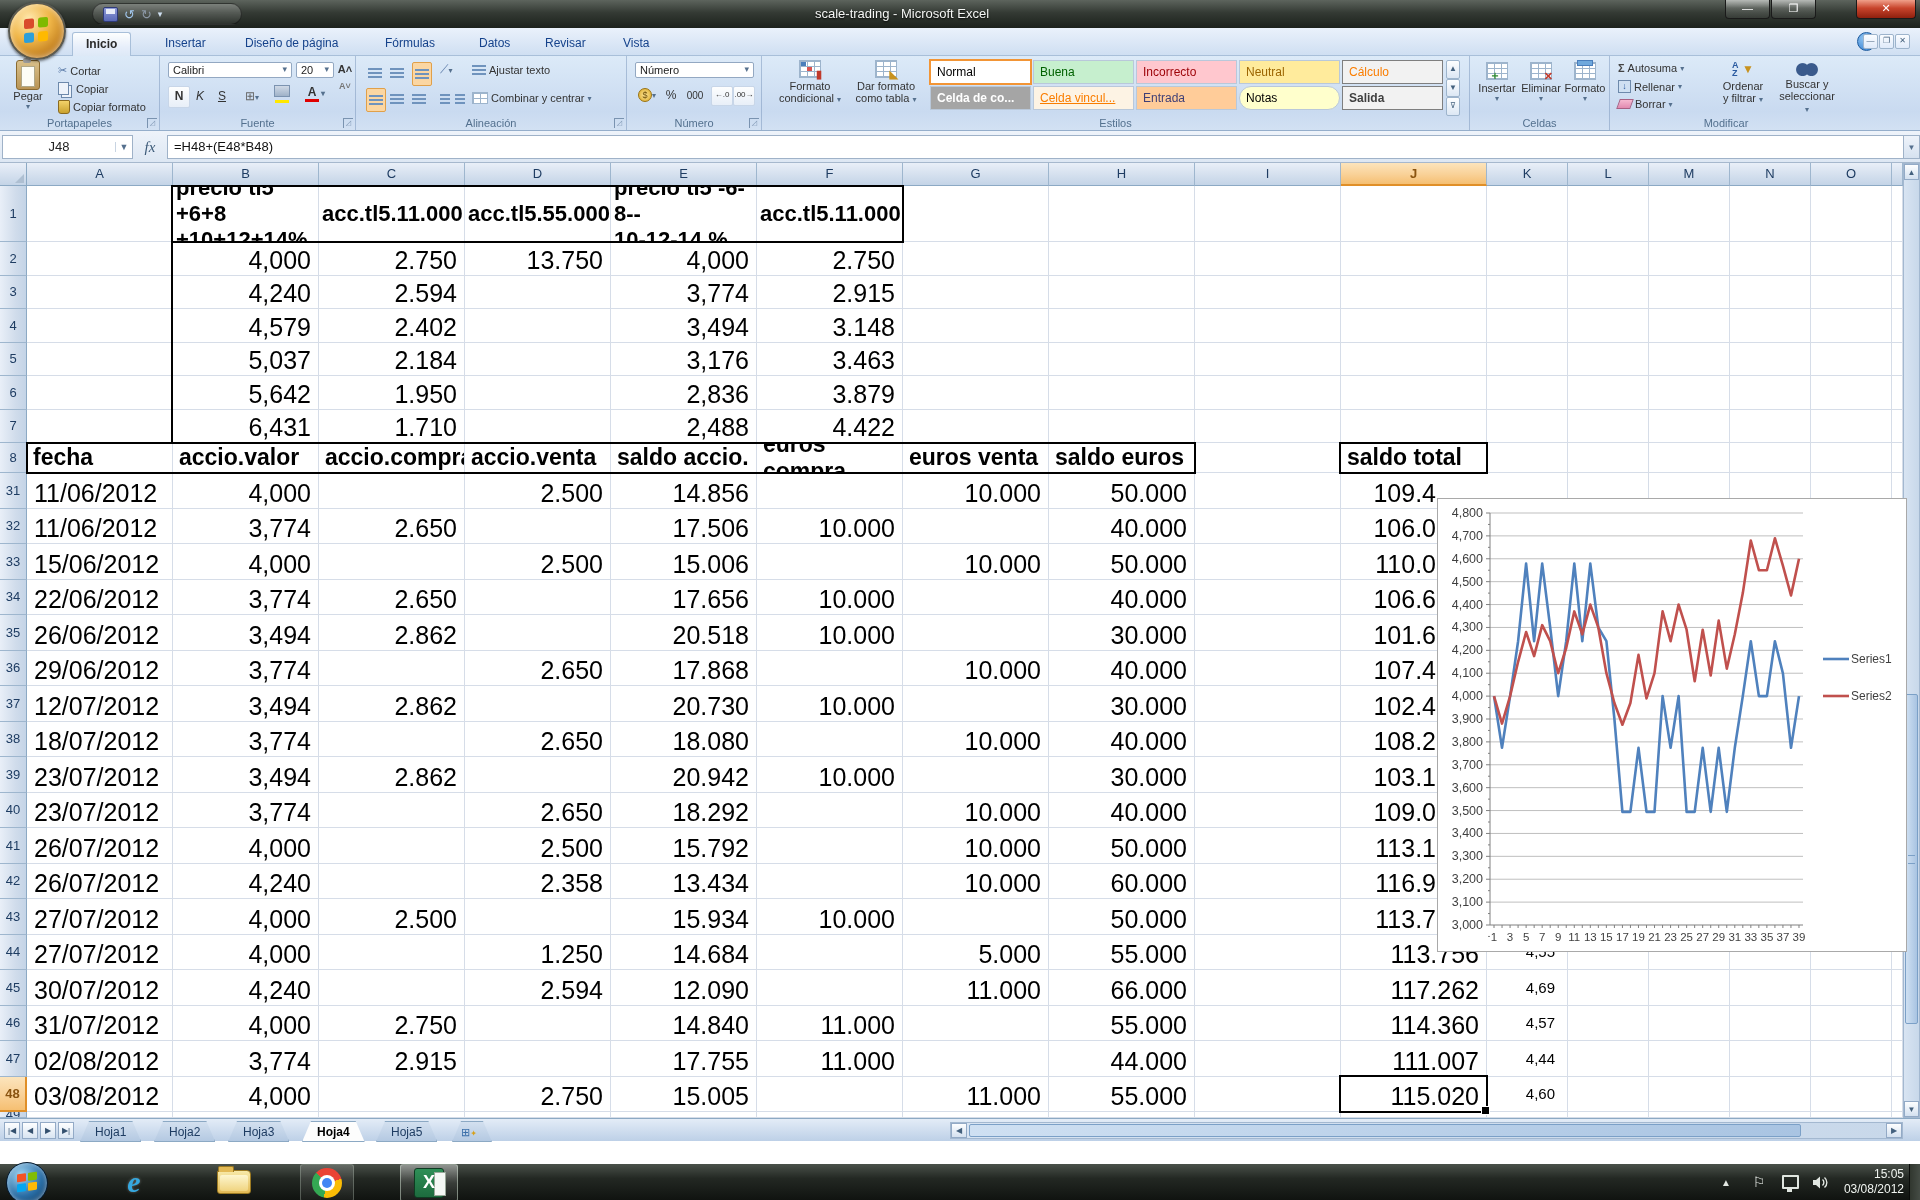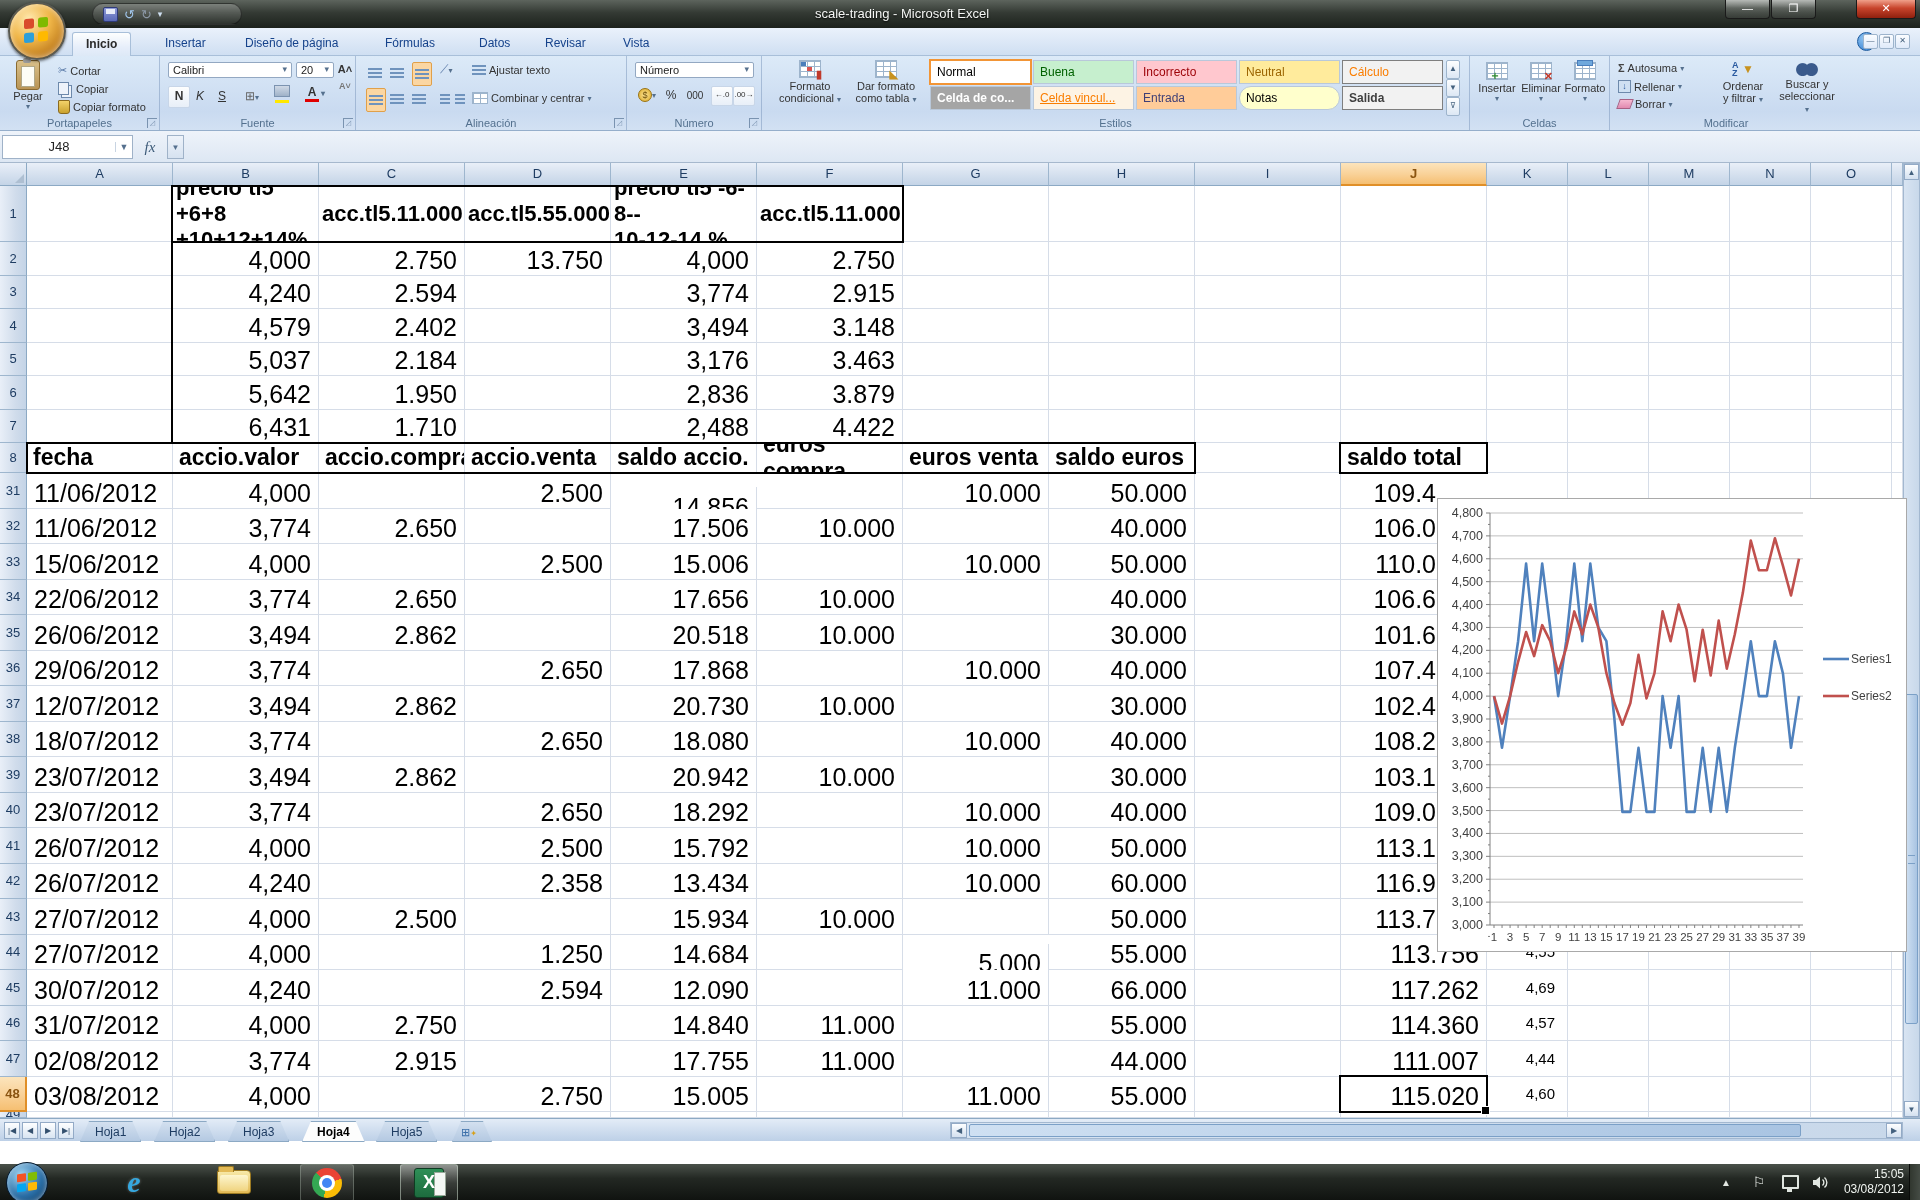--- a/index.html
+++ b/index.html
@@ -327,20 +327,21 @@
       <div class="rgroup-label">Modificar</div>
     </div>
   </div>
 
   <div id="fbar" class="abs">
     <div id="namebox">
       <span class="val">J48</span>
       <span class="dd">▼</span>
     </div>
     <div id="fx-btn">fx</div>
+    <div id="formula-field">=H48+(E48*B48)</div>
     <div id="fbar-expand">▼</div>
   </div>
 
   <div id="corner" class="abs"></div>
   <div id="grid">
       <div class="colhdr" style="position: absolute; left: 27px; top: 163px; width: 146px; height: 23px; line-height: 21px;">A</div>
       <div class="colhdr" style="position: absolute; left: 173px; top: 163px; width: 146px; height: 23px; line-height: 21px;">B</div>
       <div class="colhdr" style="position: absolute; left: 319px; top: 163px; width: 146px; height: 23px; line-height: 21px;">C</div>
       <div class="colhdr" style="position: absolute; left: 465px; top: 163px; width: 146px; height: 23px; line-height: 21px;">D</div>
       <div class="colhdr" style="position: absolute; left: 611px; top: 163px; width: 146px; height: 23px; line-height: 21px;">E</div>
@@ -509,21 +510,21 @@
       <div class="cell" style="position: absolute; left: 1487px; top: 443px; width: 81px; height: 30px;"></div>
       <div class="cell" style="position: absolute; left: 1568px; top: 443px; width: 81px; height: 30px;"></div>
       <div class="cell" style="position: absolute; left: 1649px; top: 443px; width: 81px; height: 30px;"></div>
       <div class="cell" style="position: absolute; left: 1730px; top: 443px; width: 81px; height: 30px;"></div>
       <div class="cell" style="position: absolute; left: 1811px; top: 443px; width: 81px; height: 30px;"></div>
       <div class="cell" style="position: absolute; left: 1892px; top: 443px; width: 11px; height: 30px;"></div>
       <div class="cell date" style="position: absolute; left: 27px; top: 473px; width: 146px; height: 35.5px;">11/06/2012</div>
       <div class="cell num" style="position: absolute; left: 173px; top: 473px; width: 146px; height: 35.5px;">4,000</div>
       <div class="cell" style="position: absolute; left: 319px; top: 473px; width: 146px; height: 35.5px;"></div>
       <div class="cell num" style="position: absolute; left: 465px; top: 473px; width: 146px; height: 35.5px;">2.500</div>
-      <div class="cell num" style="position: absolute; left: 611px; top: 487px; width: 146px; height: 35.5px;">14.856</div>
+      <div class="cell num" style="position: absolute; left: 611px; top: 473px; width: 146px; height: 35.5px;">14.856</div>
       <div class="cell" style="position: absolute; left: 757px; top: 473px; width: 146px; height: 35.5px;"></div>
       <div class="cell num" style="position: absolute; left: 903px; top: 473px; width: 146px; height: 35.5px;">10.000</div>
       <div class="cell num" style="position: absolute; left: 1049px; top: 473px; width: 146px; height: 35.5px;">50.000</div>
       <div class="cell" style="position: absolute; left: 1195px; top: 473px; width: 146px; height: 35.5px;"></div>
       <div class="cell numclip" style="position: absolute; left: 1341px; top: 473px; width: 96px; height: 35.5px;">109.4</div>
       <div class="cell" style="position: absolute; left: 1487px; top: 473px; width: 81px; height: 35.5px;"></div>
       <div class="cell" style="position: absolute; left: 1568px; top: 473px; width: 81px; height: 35.5px;"></div>
       <div class="cell" style="position: absolute; left: 1649px; top: 473px; width: 81px; height: 35.5px;"></div>
       <div class="cell" style="position: absolute; left: 1730px; top: 473px; width: 81px; height: 35.5px;"></div>
       <div class="cell" style="position: absolute; left: 1811px; top: 473px; width: 81px; height: 35.5px;"></div>
@@ -719,21 +720,21 @@
       <div class="cell" style="position: absolute; left: 1649px; top: 899px; width: 81px; height: 35.5px;"></div>
       <div class="cell" style="position: absolute; left: 1730px; top: 899px; width: 81px; height: 35.5px;"></div>
       <div class="cell" style="position: absolute; left: 1811px; top: 899px; width: 81px; height: 35.5px;"></div>
       <div class="cell" style="position: absolute; left: 1892px; top: 899px; width: 11px; height: 35.5px;"></div>
       <div class="cell date" style="position: absolute; left: 27px; top: 934.5px; width: 146px; height: 35.5px;">27/07/2012</div>
       <div class="cell num" style="position: absolute; left: 173px; top: 934.5px; width: 146px; height: 35.5px;">4,000</div>
       <div class="cell" style="position: absolute; left: 319px; top: 934.5px; width: 146px; height: 35.5px;"></div>
       <div class="cell num" style="position: absolute; left: 465px; top: 934.5px; width: 146px; height: 35.5px;">1.250</div>
       <div class="cell num" style="position: absolute; left: 611px; top: 934.5px; width: 146px; height: 35.5px;">14.684</div>
       <div class="cell" style="position: absolute; left: 757px; top: 934.5px; width: 146px; height: 35.5px;"></div>
-      <div class="cell num" style="position: absolute; left: 903px; top: 934.5px; width: 146px; height: 35.5px; margin-top: 9px;">5.000</div>
+      <div class="cell num" style="position: absolute; left: 903px; top: 934.5px; width: 146px; height: 35.5px;">5.000</div>
       <div class="cell num" style="position: absolute; left: 1049px; top: 934.5px; width: 146px; height: 35.5px;">55.000</div>
       <div class="cell" style="position: absolute; left: 1195px; top: 934.5px; width: 146px; height: 35.5px;"></div>
       <div class="cell num" style="position: absolute; left: 1341px; top: 934.5px; width: 146px; height: 35.5px;">113.756</div>
       <div class="cell small" style="position: absolute; left: 1487px; top: 934.5px; width: 81px; height: 35.5px;">4,55</div>
       <div class="cell" style="position: absolute; left: 1568px; top: 934.5px; width: 81px; height: 35.5px;"></div>
       <div class="cell" style="position: absolute; left: 1649px; top: 934.5px; width: 81px; height: 35.5px;"></div>
       <div class="cell" style="position: absolute; left: 1730px; top: 934.5px; width: 81px; height: 35.5px;"></div>
       <div class="cell" style="position: absolute; left: 1811px; top: 934.5px; width: 81px; height: 35.5px;"></div>
       <div class="cell" style="position: absolute; left: 1892px; top: 934.5px; width: 11px; height: 35.5px;"></div>
       <div class="cell date" style="position: absolute; left: 27px; top: 970px; width: 146px; height: 35.5px;">30/07/2012</div>

